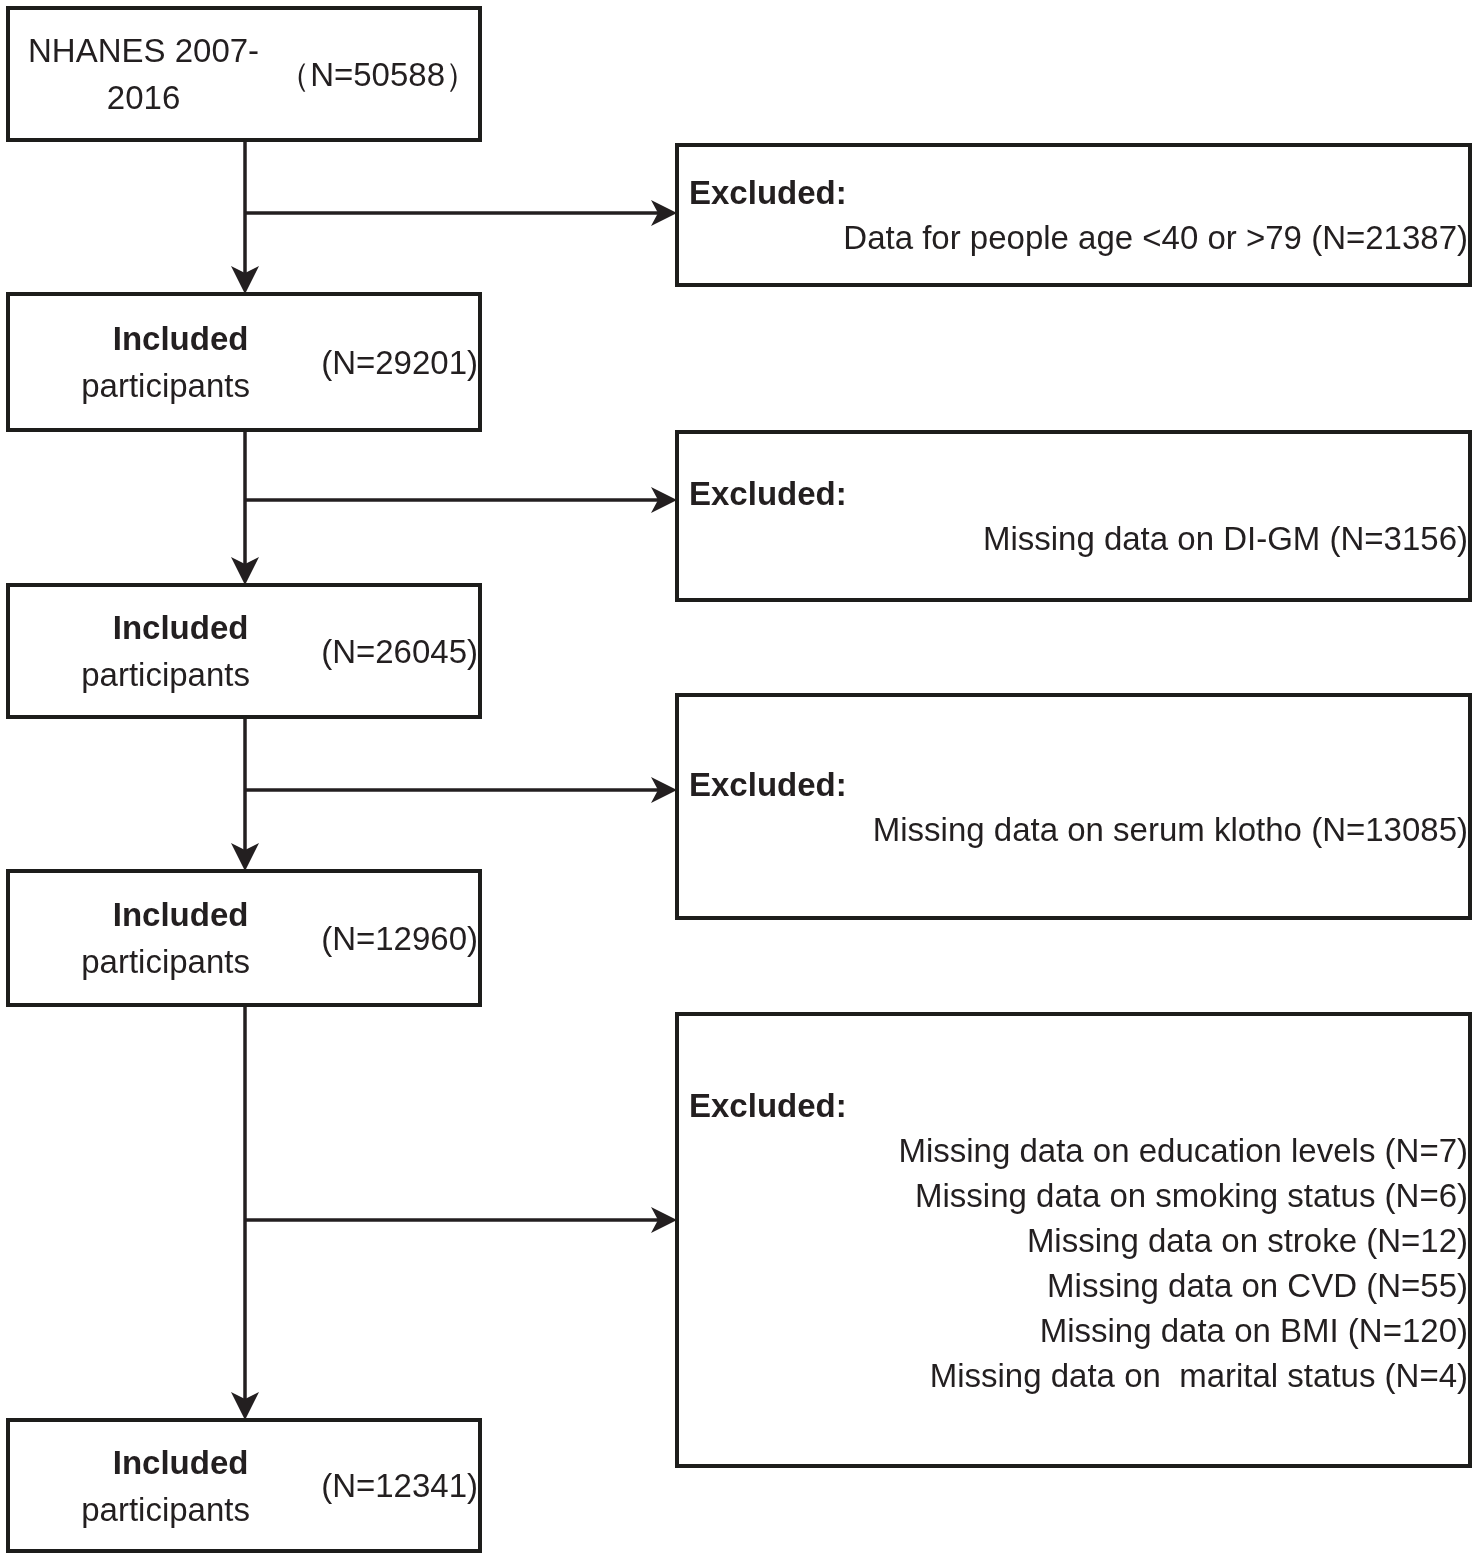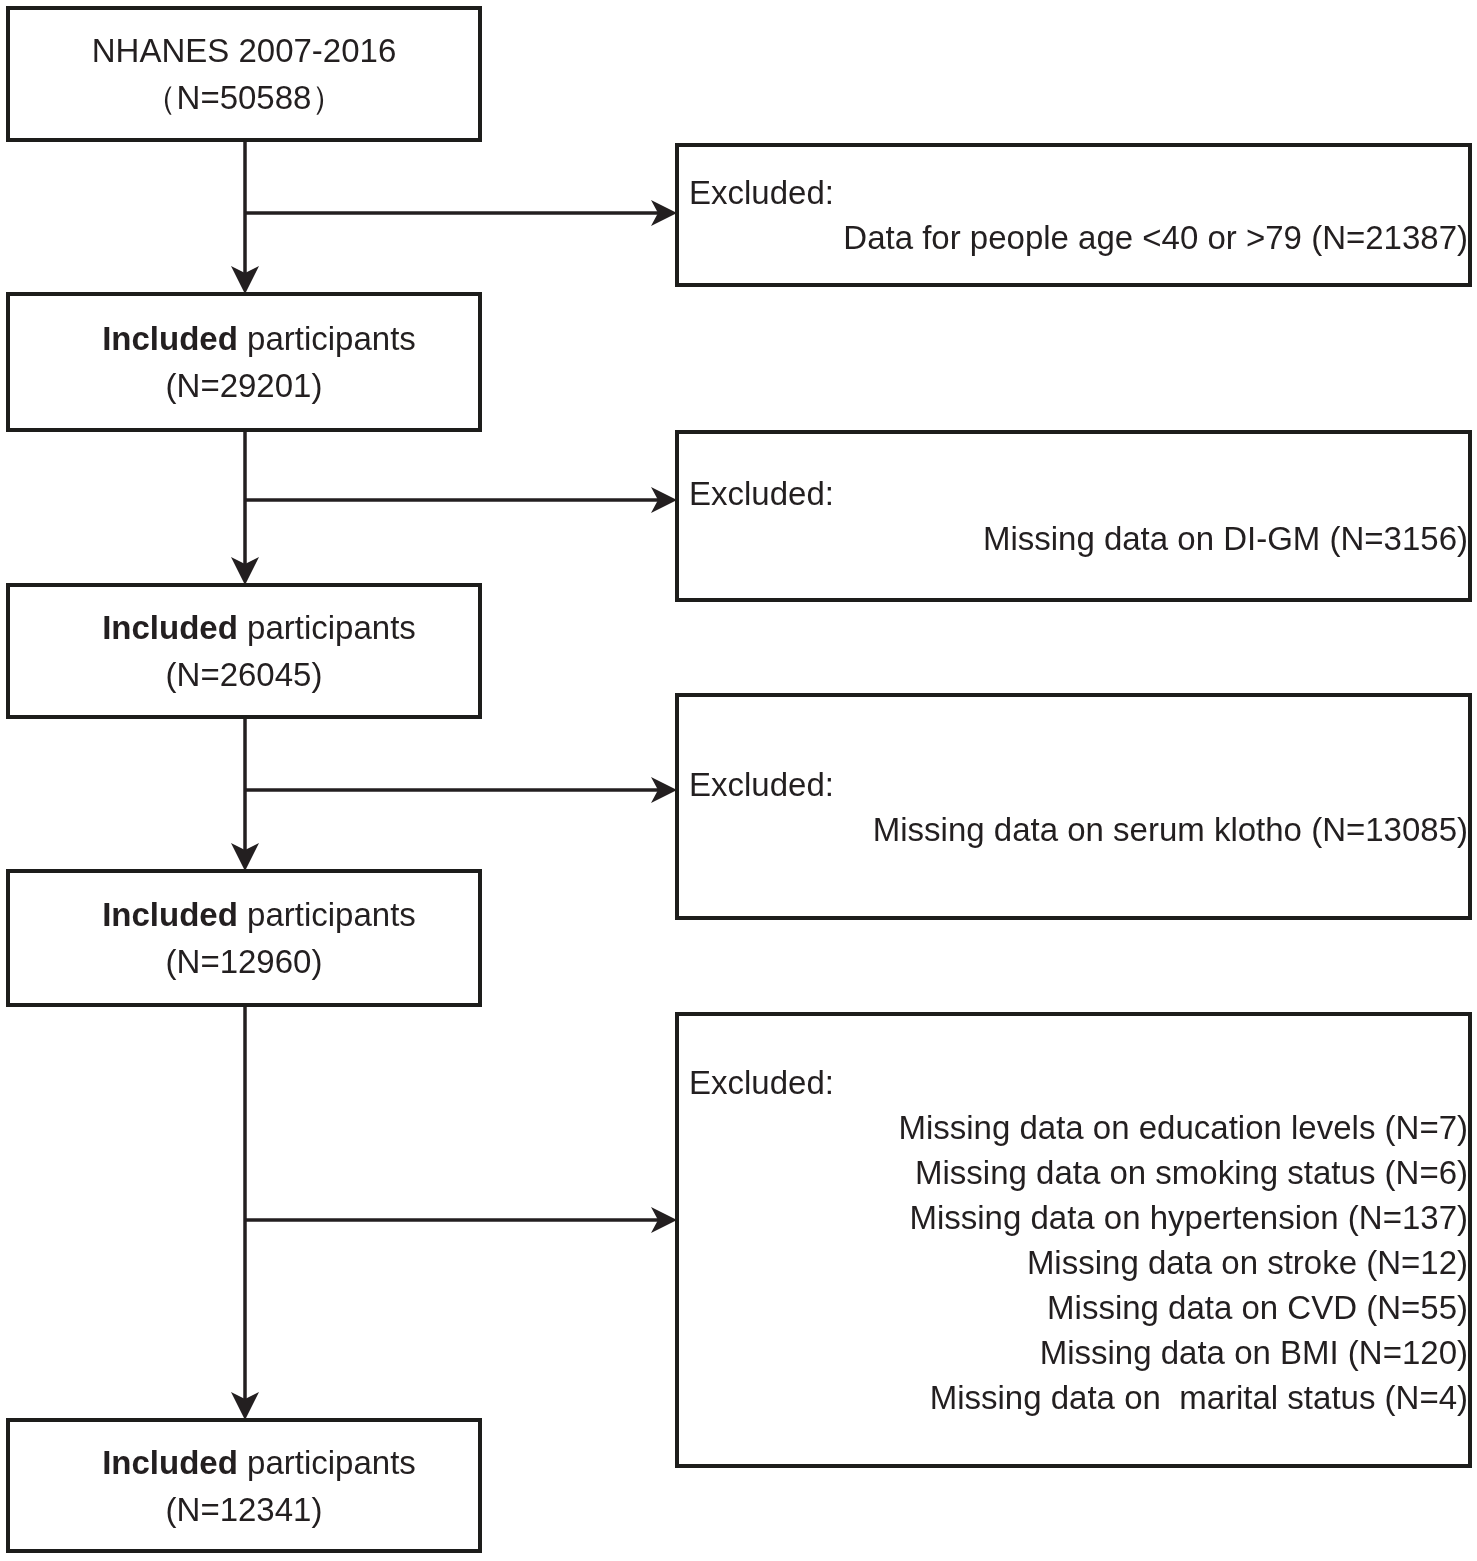--- a/index.html
+++ b/index.html
@@ -16,39 +16,39 @@
   .box{
     position:absolute;
     box-sizing:border-box;
     border:4px solid #1d1d1b;
     background:#ffffff;
   }
   .cohort{
     left:6px;
     width:476px;
     display:flex;
-    flex-direction:column;
+    flex-direction:row;
     justify-content:center;
     align-items:center;
     text-align:center;
     font-size:33px;
     line-height:47px;
   }
   .excl{
     left:675px;
     width:797px;
     display:flex;
     flex-direction:column;
     justify-content:center;
     padding-left:10px;
     font-size:33px;
     line-height:45px;
   }
   .bold{font-weight:bold;margin-left:30px;}
-  .excl-heading{font-weight:normal;}
+  .excl-heading{font-weight:bold;}
   .excl-line{white-space:pre-wrap;text-align:right;}
 </style>
 </head>
 <body>
 
 <div class="canvas">
 
   <svg class="connectors" width="1477" height="1561" viewBox="0 0 1477 1561">
     <g stroke="#231f20" stroke-width="3.5" fill="none">
 
@@ -113,20 +113,19 @@
 
   <div class="box excl" style="top:693px;height:227px;">
     <div class="excl-heading">Excluded:</div>
     <div class="excl-line">Missing data on serum klotho (N=13085)</div>
   </div>
 
   <div class="box excl" style="top:1012px;height:456px;">
     <div class="excl-heading">Excluded:</div>
     <div class="excl-line">Missing data on education levels (N=7)</div>
     <div class="excl-line">Missing data on smoking status (N=6)</div>
-    <div class="excl-line">Missing data on hypertension (N=137)</div>
     <div class="excl-line">Missing data on stroke (N=12)</div>
     <div class="excl-line">Missing data on CVD (N=55)</div>
     <div class="excl-line">Missing data on BMI (N=120)</div>
     <div class="excl-line">Missing data on  marital status (N=4)</div>
   </div>
 
 </div>
 
 </body></html>

